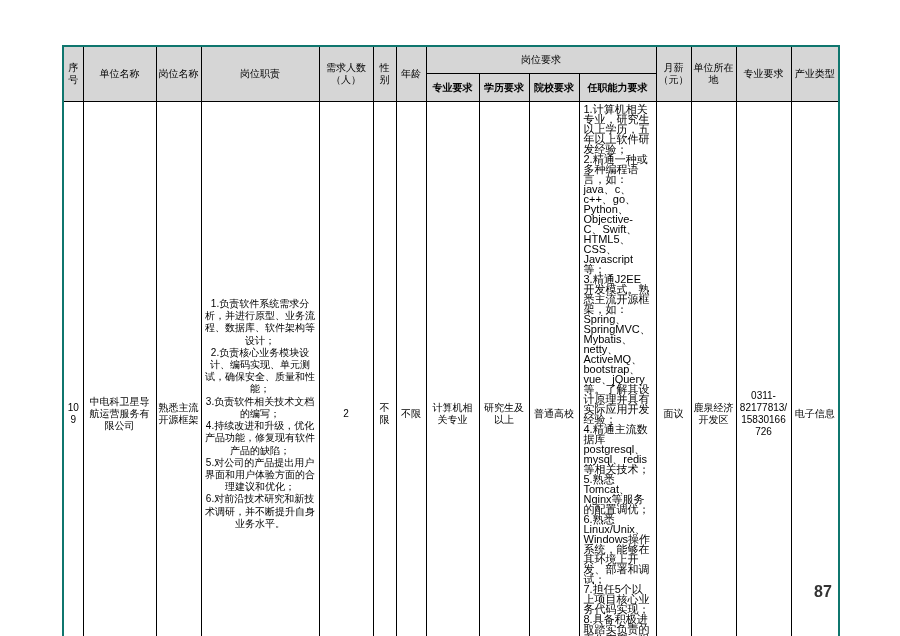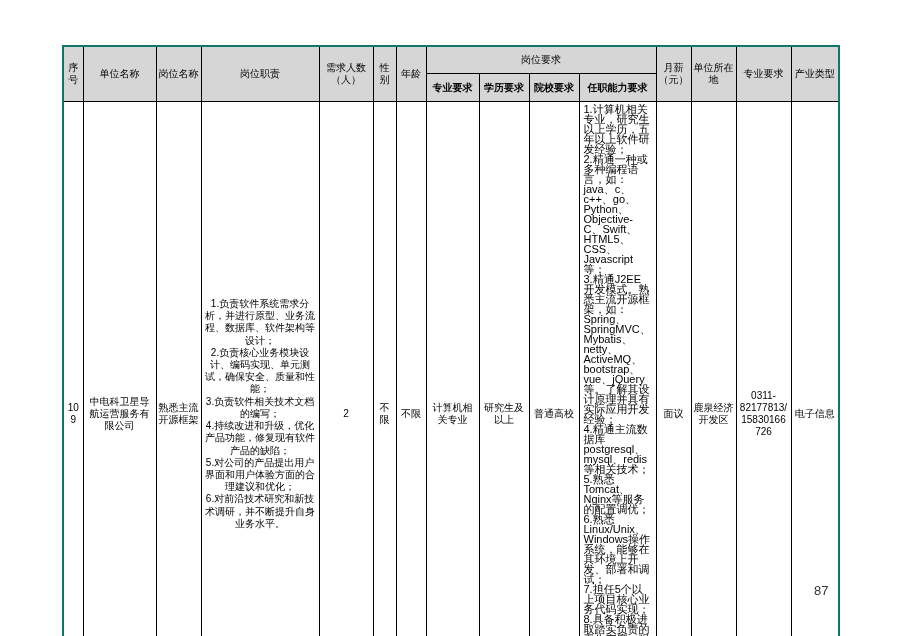--- a/index.html
+++ b/index.html
@@ -30,21 +30,21 @@
     text-align:center; vertical-align:middle;
     white-space:pre-line; line-height:12.2px; padding:0 3px;
   }
   td.cell-ability {
     text-align:left; vertical-align:top;
     white-space:pre-line;
     font-size:11px; line-height:10px; padding:2px 4px;
   }
   .page-number {
     position:absolute; left:814px; top:583px;
-    font-size:13px; color:#333;
+    font-size:16px; color:#333;font-weight:bold;
   }
 </style>
 </head>
 <body>
 
 <div class="sheet">
   <table class="job-table">
     <colgroup>
       <col style="width:20px">
         <col style="width:73px">

